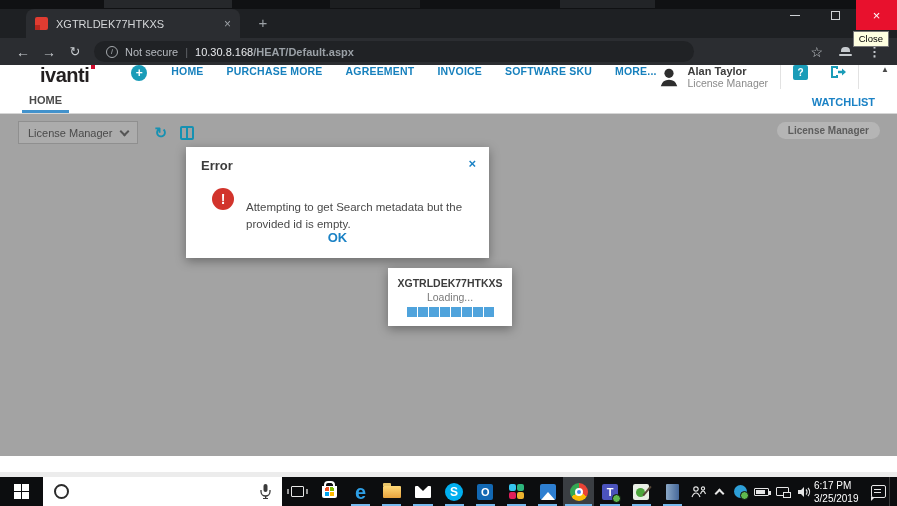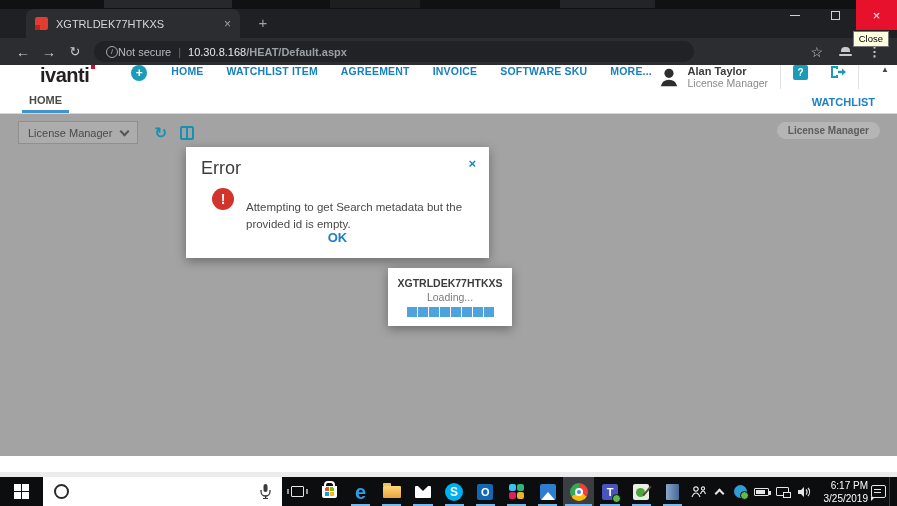--- a/index.html
+++ b/index.html
@@ -35,21 +35,21 @@
 
   
   .addressbar { position:absolute; top:38px; left:0; width:897px; height:27px; background:#2b2d31;
     display:flex; align-items:center; padding:0 10px; }
   .nav-glyph { color:#c7cbcf; font-size:14px; width:26px; text-align:center; flex-shrink:0; }
   .reload-glyph { font-size:13px; }
   .omnibox { display:flex; align-items:center; background:#202225; border-radius:11px; height:21px;
     margin-left:6px; padding:0 12px; width:600px; }
   .info-icon { width:12px; height:12px; border:1px solid #a5a9ad; border-radius:50%; color:#a5a9ad;
     font-size:8px; line-height:10px; text-align:center; font-style:italic; flex-shrink:0; }
-  .not-secure { color:#b6babf; font-size:11px; white-space:nowrap; }
+  .not-secure { color:#b6babf; font-size:11px; margin-left:7px; white-space:nowrap; }
   .url-divider { color:#62666a; font-size:11px; margin:0 7px; }
   .url-host { color:#e8eaed; font-size:11px; white-space:nowrap; }
   .url-path { color:#9aa0a6; font-size:11px; white-space:nowrap;font-weight:bold; }
   .addr-right { margin-left:auto; display:flex; align-items:center; gap:16px; padding-right:6px; }
   .bookmark-star { color:#c7cbcf; font-size:14px; }
   .ext-icon { width:13px; height:9px; position:relative; }
   .ext-icon::before { content:''; position:absolute; left:2px; top:0; width:9px; height:5px;
     background:#c7cbcf; border-radius:4px 4px 0 0; }
   .ext-icon::after { content:''; position:absolute; left:0; bottom:0; width:13px; height:2.5px;
     background:#c7cbcf; border-radius:2px; }
@@ -93,21 +93,21 @@
     transform:rotate(45deg); margin:-3px 0 0 9px; }
   .tb-refresh { color:#1691b2; font-size:15px; font-weight:bold; margin-left:16px; line-height:15px; }
   .cols-icon { width:14px; height:14px; border:2px solid #1691b2; border-radius:2px; margin-left:13px; position:relative; }
   .cols-icon::after { content:''; position:absolute; left:4px; top:0; width:2px; height:10px; background:#1691b2; }
   .role-badge { position:absolute; top:8px; right:17px; background:#b5b5b5; border-radius:10px;
     padding:3px 11px; font-size:10px; font-weight:bold; color:#5c5c5c; }
 
   
   .error-dialog { position:absolute; left:186px; top:33px; width:303px; height:111px; background:#fff;
     box-shadow:0 3px 10px rgba(0,0,0,.35); z-index:10; }
-  .err-title { position:absolute; left:15px; top:11px; font-size:18px; font-weight:normal; color:#3c3c3c; }
+  .err-title { position:absolute; left:15px; top:11px; font-size:13px; font-weight:bold; color:#3c3c3c; }
   .err-close { position:absolute; right:13px; top:9px; font-size:13px; font-weight:bold; color:#1b82c5; }
   .err-icon { position:absolute; left:26px; top:41px; width:22px; height:22px; background:#d2342c;
     border-radius:50%; color:#fff; font-size:14px; font-weight:bold; text-align:center; line-height:22px; }
   .err-msg { position:absolute; left:60px; top:52px; width:238px; font-size:11.5px; color:#4a4a4a; line-height:1.45; }
   .err-ok { position:absolute; left:0; right:0; bottom:13px; text-align:center; font-size:13px;
     font-weight:bold; color:#1b82c5; }
 
   
   .loading-dialog { position:absolute; left:388px; top:154px; width:124px; height:58px; background:#fff;
     box-shadow:0 3px 10px rgba(0,0,0,.35); z-index:10; text-align:center; padding-top:9px; }
@@ -188,21 +188,21 @@
     transform:rotate(45deg); margin-top:3px; }
   .sfb-glyph { width:13px; height:13px; background:#2d9fd8; border-radius:50%; position:relative; }
   .sfb-glyph::after { content:''; position:absolute; right:-2px; bottom:-2px; width:7px; height:7px;
     background:#5fb94e; border-radius:50%; border:1px solid #0c0d0f; }
   .battery-glyph { width:15px; height:8px; border:1px solid #e6e6e6; border-radius:1px; position:relative; }
   .battery-glyph::before { content:''; position:absolute; left:1px; top:1px; bottom:1px; width:9px; background:#e6e6e6; }
   .battery-glyph::after { content:''; position:absolute; right:-3px; top:2px; width:2px; height:4px; background:#e6e6e6; }
   .network-glyph { width:13px; height:9px; border:1.5px solid #e6e6e6; border-radius:1px; position:relative; }
   .network-glyph::after { content:''; position:absolute; right:-3px; bottom:-3px; width:6px; height:4px;
     background:#0c0d0f; border:1.5px solid #e6e6e6; }
-  .clock { width:54px; text-align:right; color:#fff; font-size:10px; line-height:1.3; }
+  .clock { width:54px; text-align:left; color:#fff; font-size:10px; line-height:1.3; }
   .action-glyph { width:15px; height:13px; border:1.5px solid #e6e6e6; border-radius:2px; position:relative; }
   .action-glyph::before { content:''; position:absolute; left:2px; top:2.5px; width:7px; height:1.5px;
     background:#e6e6e6; box-shadow:0 3px 0 #e6e6e6; }
   .action-glyph::after { content:''; position:absolute; left:-1.5px; bottom:-4px; width:0; height:0;
     border-top:4px solid #e6e6e6; border-right:4px solid transparent; }
   .show-desktop { width:5px; border-left:1px solid #3a3a3a; height:29px; }
 </style>
 </head>
 <body>
 
@@ -252,21 +252,21 @@
       <span class="ext-icon"></span>
       <span class="menu-dots">⋮</span>
     </div>
   </div>
 
   <div class="appheader">
     <span class="logo">ivanti</span>
     <span class="add-btn">+</span>
     <div class="main-nav">
       <span class="nav-item">HOME</span>
-      <span class="nav-item">WATCHLIST ITEM</span>
+      <span class="nav-item">PURCHASE MORE</span>
       <span class="nav-item">AGREEMENT</span>
       <span class="nav-item">INVOICE</span>
       <span class="nav-item">SOFTWARE SKU</span>
       <span class="nav-item">MORE...</span>
     </div>
     <div class="user-area">
       <svg class="avatar" viewBox="0 0 24 24">
         <circle cx="12" cy="8" r="5" fill="#2e2e2e"></circle>
         <path d="M3 22 q2 -7 9 -7 q7 0 9 7 z" fill="#2e2e2e"></path>
       </svg>

